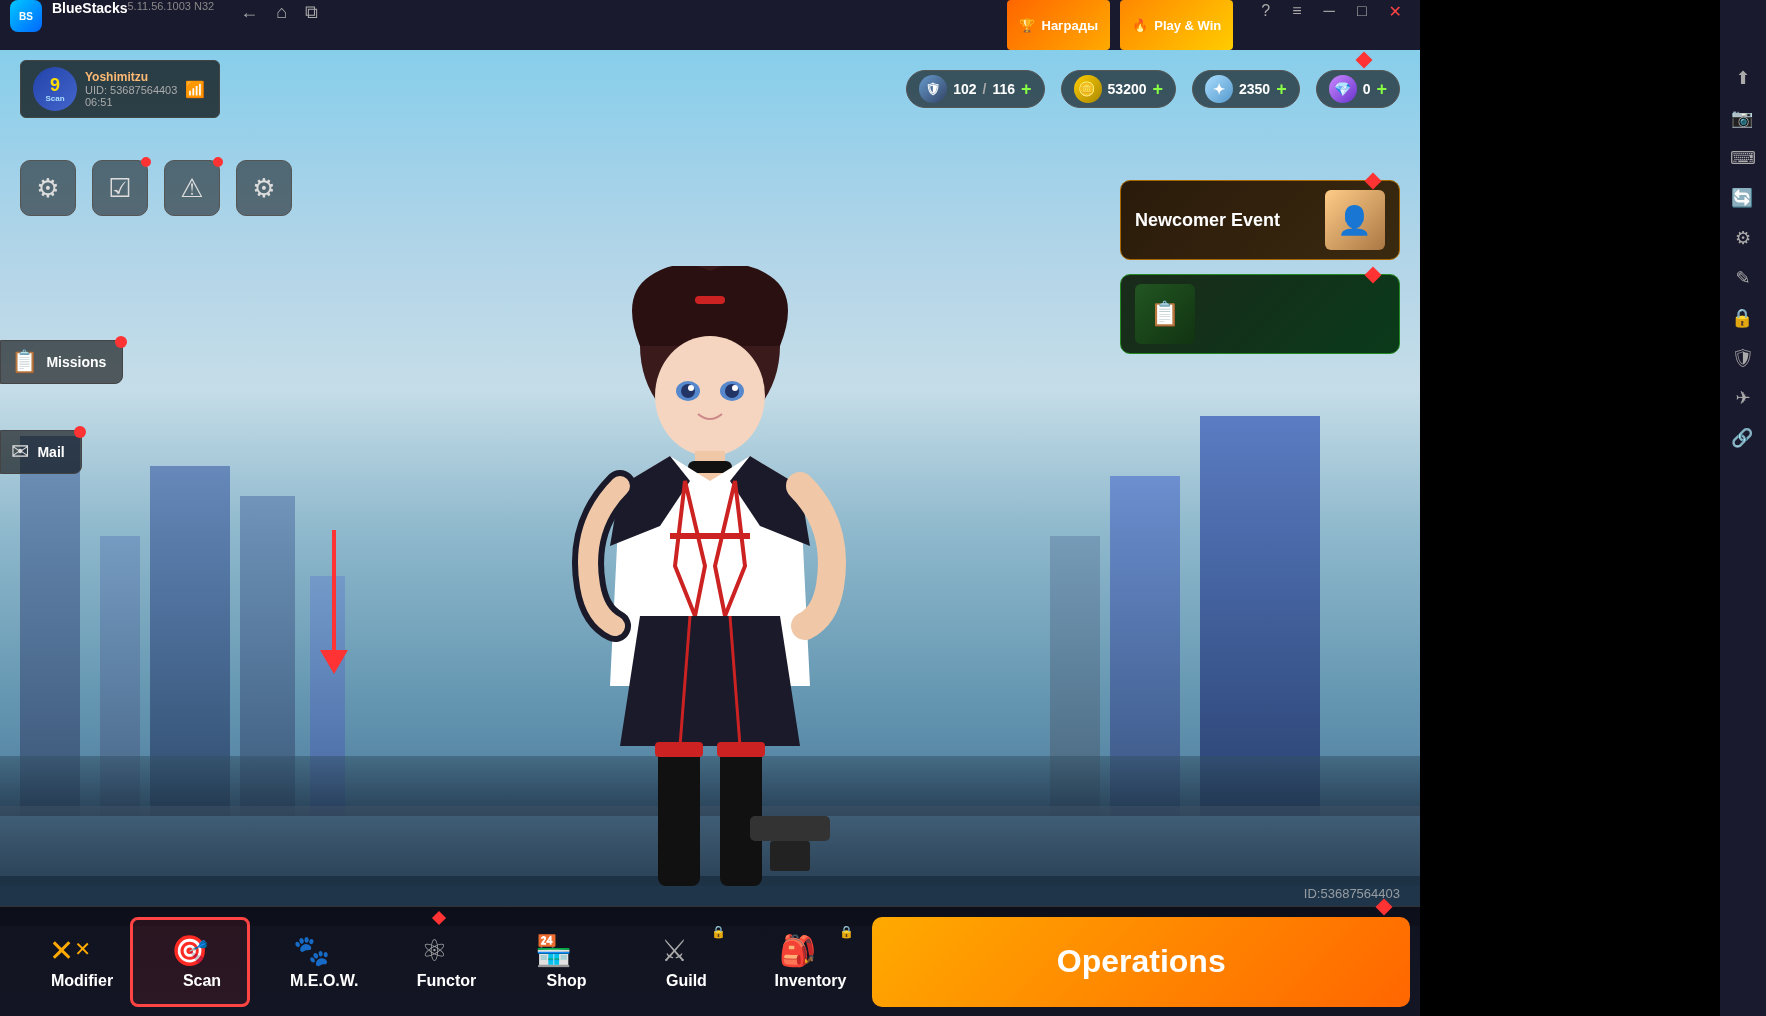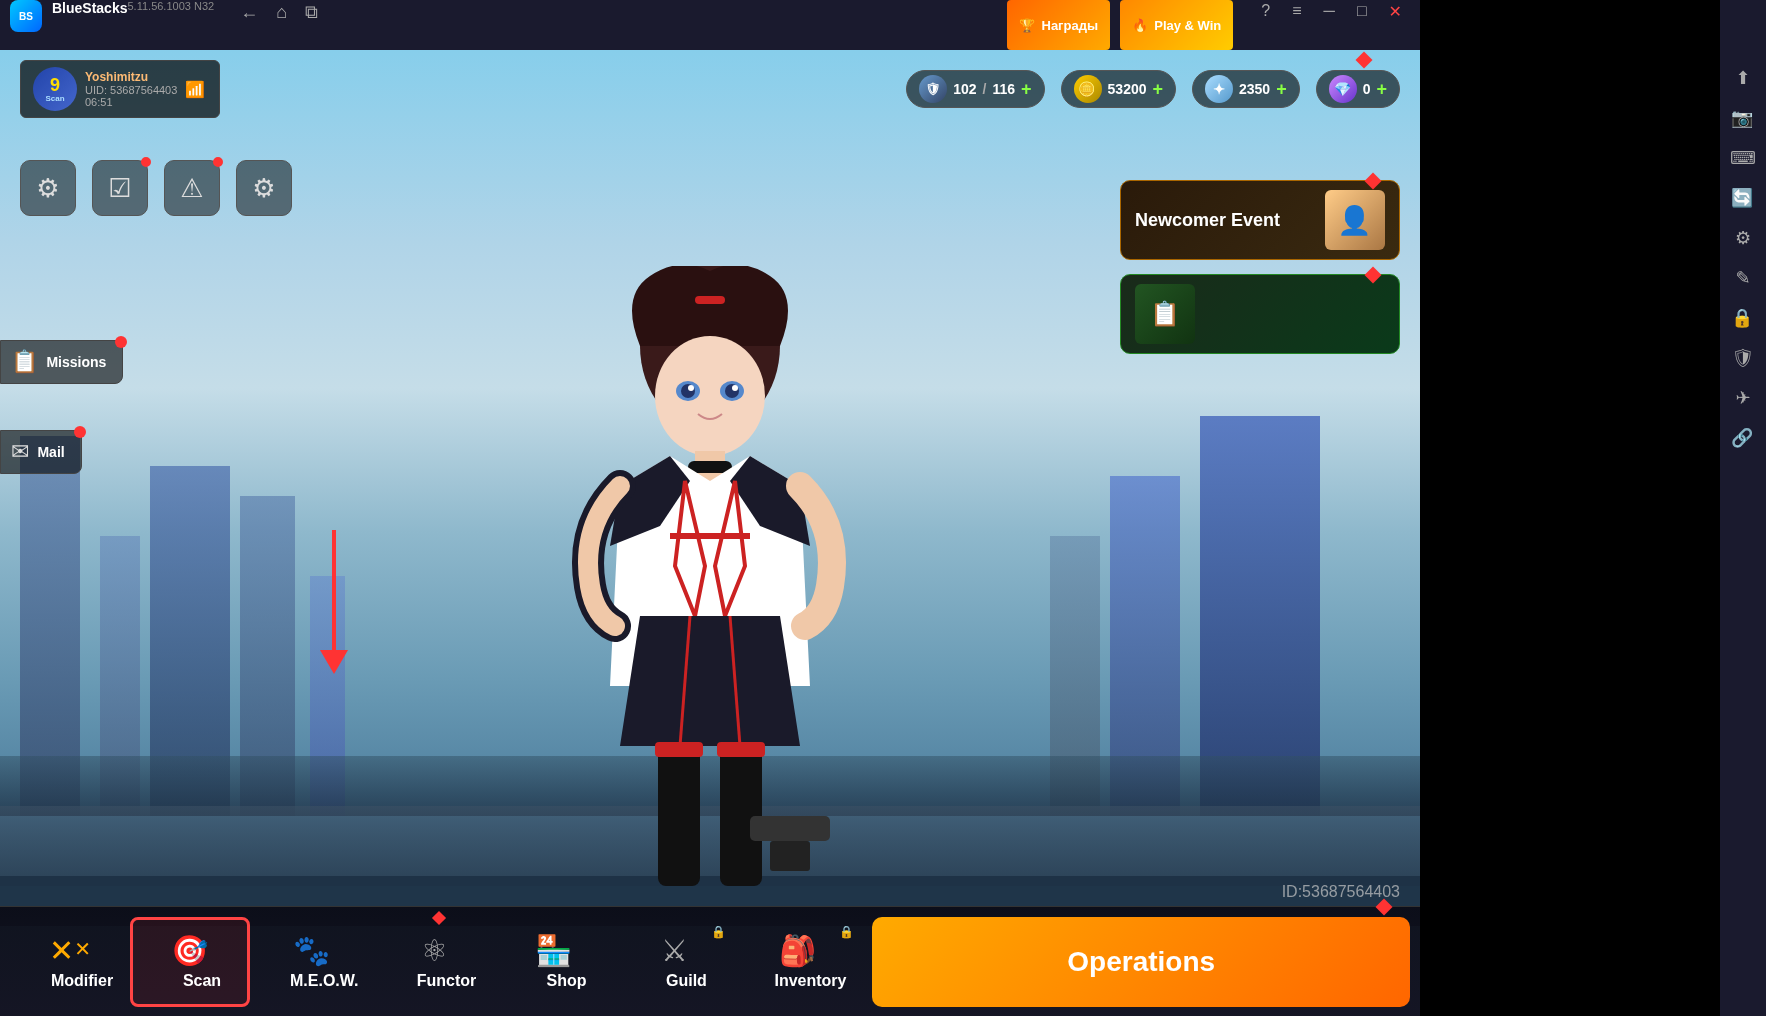--- a/index.html
+++ b/index.html
@@ -347,21 +347,21 @@
     .operations-btn {
       flex: 1;
       height: 90px;
       background: linear-gradient(135deg, #ffaa00, #ff6600);
       border-radius: 10px;
       display: flex; align-items: center; justify-content: center;
       cursor: pointer;
       margin-left: 10px;
     }
     .operations-btn .label {
-      color: white; font-size: 28px; font-weight: 900;
+      color: white; font-size: 32px; font-weight: 900;
     }
 
     
     .id-display {
       position: absolute;
       bottom: 115px; right: 20px;
       color: rgba(200,200,200,0.7);
       font-size: 13px;
     }
 
@@ -577,21 +577,21 @@
       <path d="M260,220 Q300,260 290,320 Q285,350 265,360" stroke="#f0c8a8" stroke-width="28" fill="none" stroke-linecap="round"></path>
 
       <path d="M80,220 Q40,260 50,320 Q55,350 75,360" stroke="#1a1a2a" stroke-width="32" fill="none" stroke-linecap="round"></path>
       <path d="M80,220 Q40,260 50,320 Q55,350 75,360" stroke="#f0c8a8" stroke-width="20" fill="none" stroke-linecap="round"></path>
 
       <rect x="210" y="550" width="80" height="25" rx="5" fill="#333"></rect>
       <rect x="230" y="575" width="40" height="30" rx="3" fill="#222"></rect>
     </svg>
   </div>
 
-  <div class="id-display" style="position:absolute;bottom:115px;right:20px;color:rgba(200,200,200,0.7);font-size:16px;text-align:center;">ID:53687564403</div>
+  <div class="id-display" style="position:absolute;bottom:115px;right:20px;color:rgba(200,200,200,0.7);font-size:13px;text-align:center;">ID:53687564403</div>
 
   <div class="bottom-nav">
 
     <div class="nav-item nav-item-modifier">
       <span class="nav-icon" style="color:#ffaa00;">✕<span style="font-size:20px;position:relative;top:-5px;">✕</span></span>
       <span class="nav-label">Modifier</span>
     </div>
 
     <div class="nav-item nav-item-scan active">
       <span class="nav-icon">🎯</span>

